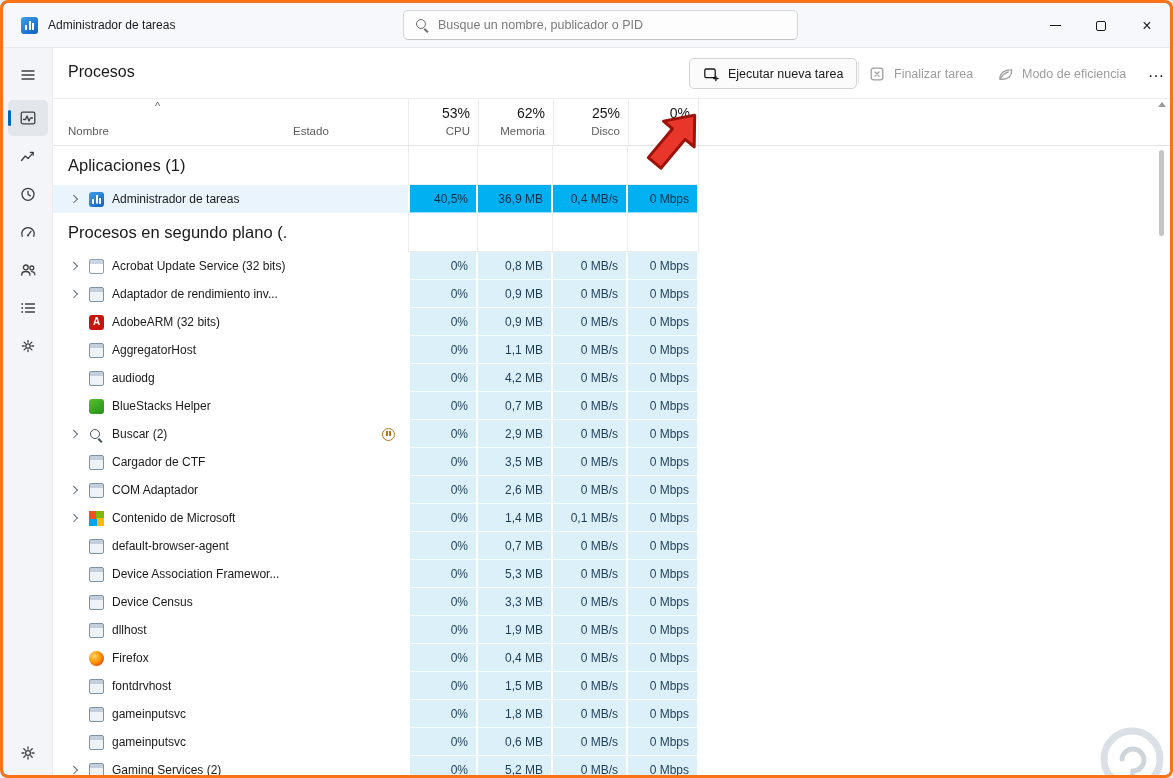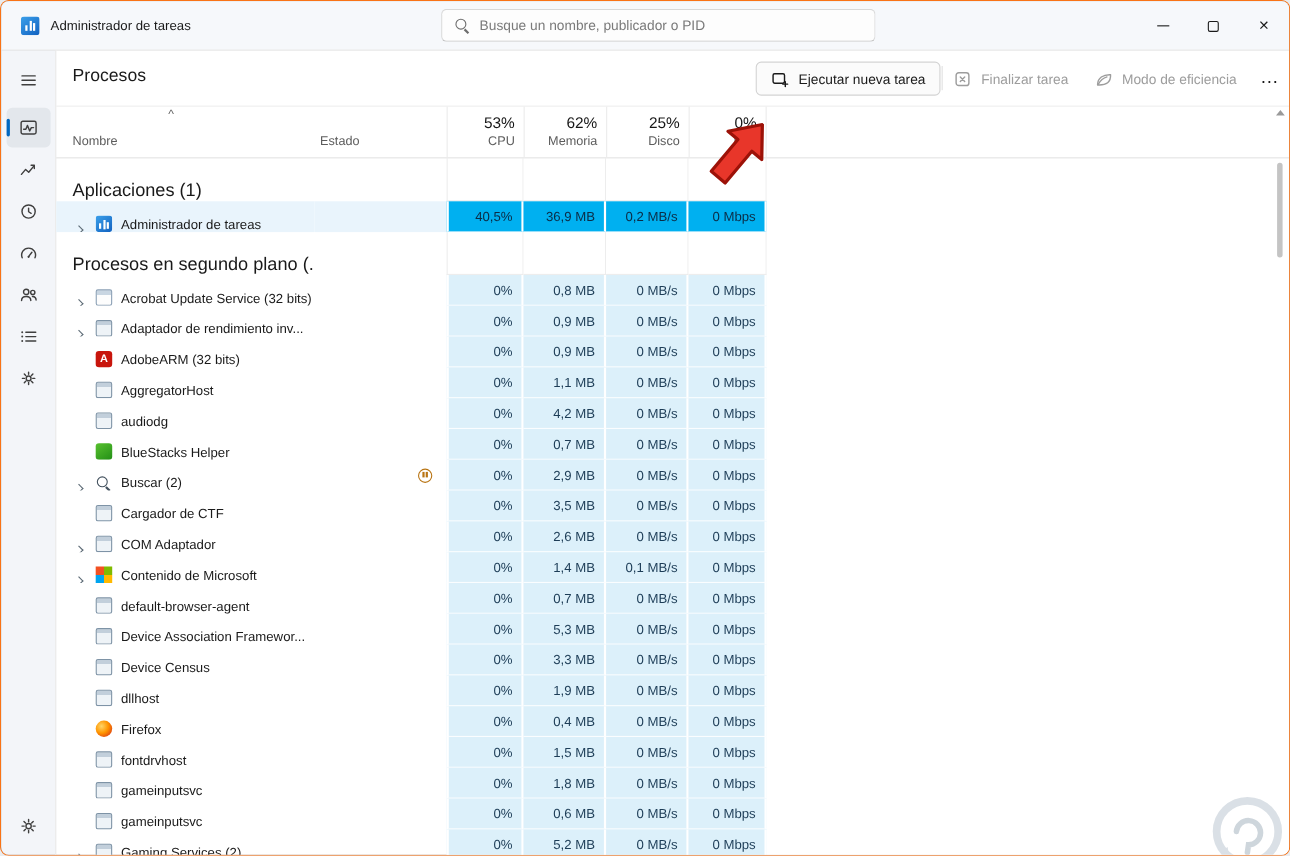--- a/index.html
+++ b/index.html
@@ -1,17 +1,17 @@
 <!DOCTYPE html>
 <html><head>
 <meta charset="utf-8">
 <style>
   *{box-sizing:border-box;margin:0;padding:0}
   html,body{background:#e9ecef}
-  .window{width:1173px;height:778px;position:relative;background:#a3a3a3;border:1px solid #f97316;
+  .window{width:1173px;height:778px;position:relative;background:#0f172a;border:3px solid #f97316;
     border-radius:8px;overflow:hidden;font-family:"Liberation Sans","DejaVu Sans",sans-serif;color:#1a1a1a}
 
   
   .titlebar{height:45px;background:#f6f8fb;border-bottom:1px solid #e9e9e9;display:flex;align-items:center;position:relative}
   .app-icon{width:17px;height:17px;border-radius:3px;margin-left:18px;
     background:linear-gradient(#fff,#fff) 4px 8px/2px 5px no-repeat,
                linear-gradient(#fff,#fff) 7.5px 4px/2px 9px no-repeat,
                linear-gradient(#fff,#fff) 11px 6px/2px 7px no-repeat,
                linear-gradient(140deg,#3ba0ea,#1161c0)}
   .tb-title{margin-left:10px;font-size:12px}
@@ -62,21 +62,21 @@
   .vh{text-align:right;border-left:1px solid #ececec}
   .vh .tot{margin-top:6px;padding-right:8px;font-size:14px;color:#161616}
   .vh .hlab{right:8px}
   .cpu-h{left:355px;width:70px}.mem-h{left:425px;width:75px}
   .disk-h{left:500px;width:75px}.net-h{left:575px;width:71px;border-right:1px solid #ececec}
 
   
   .row{display:flex;height:28px}
   .row.group{height:39px}
   .cell{flex:0 0 auto}
-  .name-cell{width:235px;display:flex;align-items:flex-end;padding-left:18px;overflow:hidden;white-space:nowrap}
+  .name-cell{width:235px;display:flex;align-items:center;padding-left:18px;overflow:hidden;white-space:nowrap}
   .st{width:120px;display:flex;align-items:center;justify-content:flex-end;padding-right:13px}
   .v{display:flex;align-items:center;justify-content:flex-end;padding-right:8px;font-size:12px}
   .c-cpu{width:70px}.c-mem{width:75px}.c-disk{width:75px}.c-net{width:71px}
   .heat{background:#dcf0fa;border-right:2px solid #fff;border-bottom:1px solid rgba(255,255,255,.85);color:#1d3d57}
   .c-cpu.heat{border-left:2px solid #fff}
   .g{background:#fff;border-right:1px solid #ededed;border-bottom:1px solid #ededed}
   .c-cpu.g{border-left:1px solid #ededed}
   .filler{flex:1 1 auto;background:#fff}
   .row.selected .heat{background:#00b0f0;color:#0b2c46;border-bottom:1px solid rgba(255,255,255,.6)}
   .row.selected .name-cell,.row.selected .st{background:#e9f4fc}
@@ -275,21 +275,21 @@
             <div class="cell name-cell">
               <span class="chev-box">
                 <span class="chev"></span>
               </span>
               <span class="pic ic-taskmgr"></span>
               <span class="name-text">Administrador de tareas</span>
             </div>
             <div class="cell st"></div>
             <div class="cell v c-cpu heat">40,5%</div>
             <div class="cell v c-mem heat">36,9 MB</div>
-            <div class="cell v c-disk heat">0,2 MB/s</div>
+            <div class="cell v c-disk heat">0,4 MB/s</div>
             <div class="cell v c-net heat">0 Mbps</div>
             <div class="cell filler"></div>
           </div>
           <div class="row group">
             <div class="cell name-cell">
               <span class="group-label">Procesos en segundo plano (...</span>
             </div>
             <div class="cell st"></div>
             <div class="cell v c-cpu g"></div>
             <div class="cell v c-mem g"></div>

